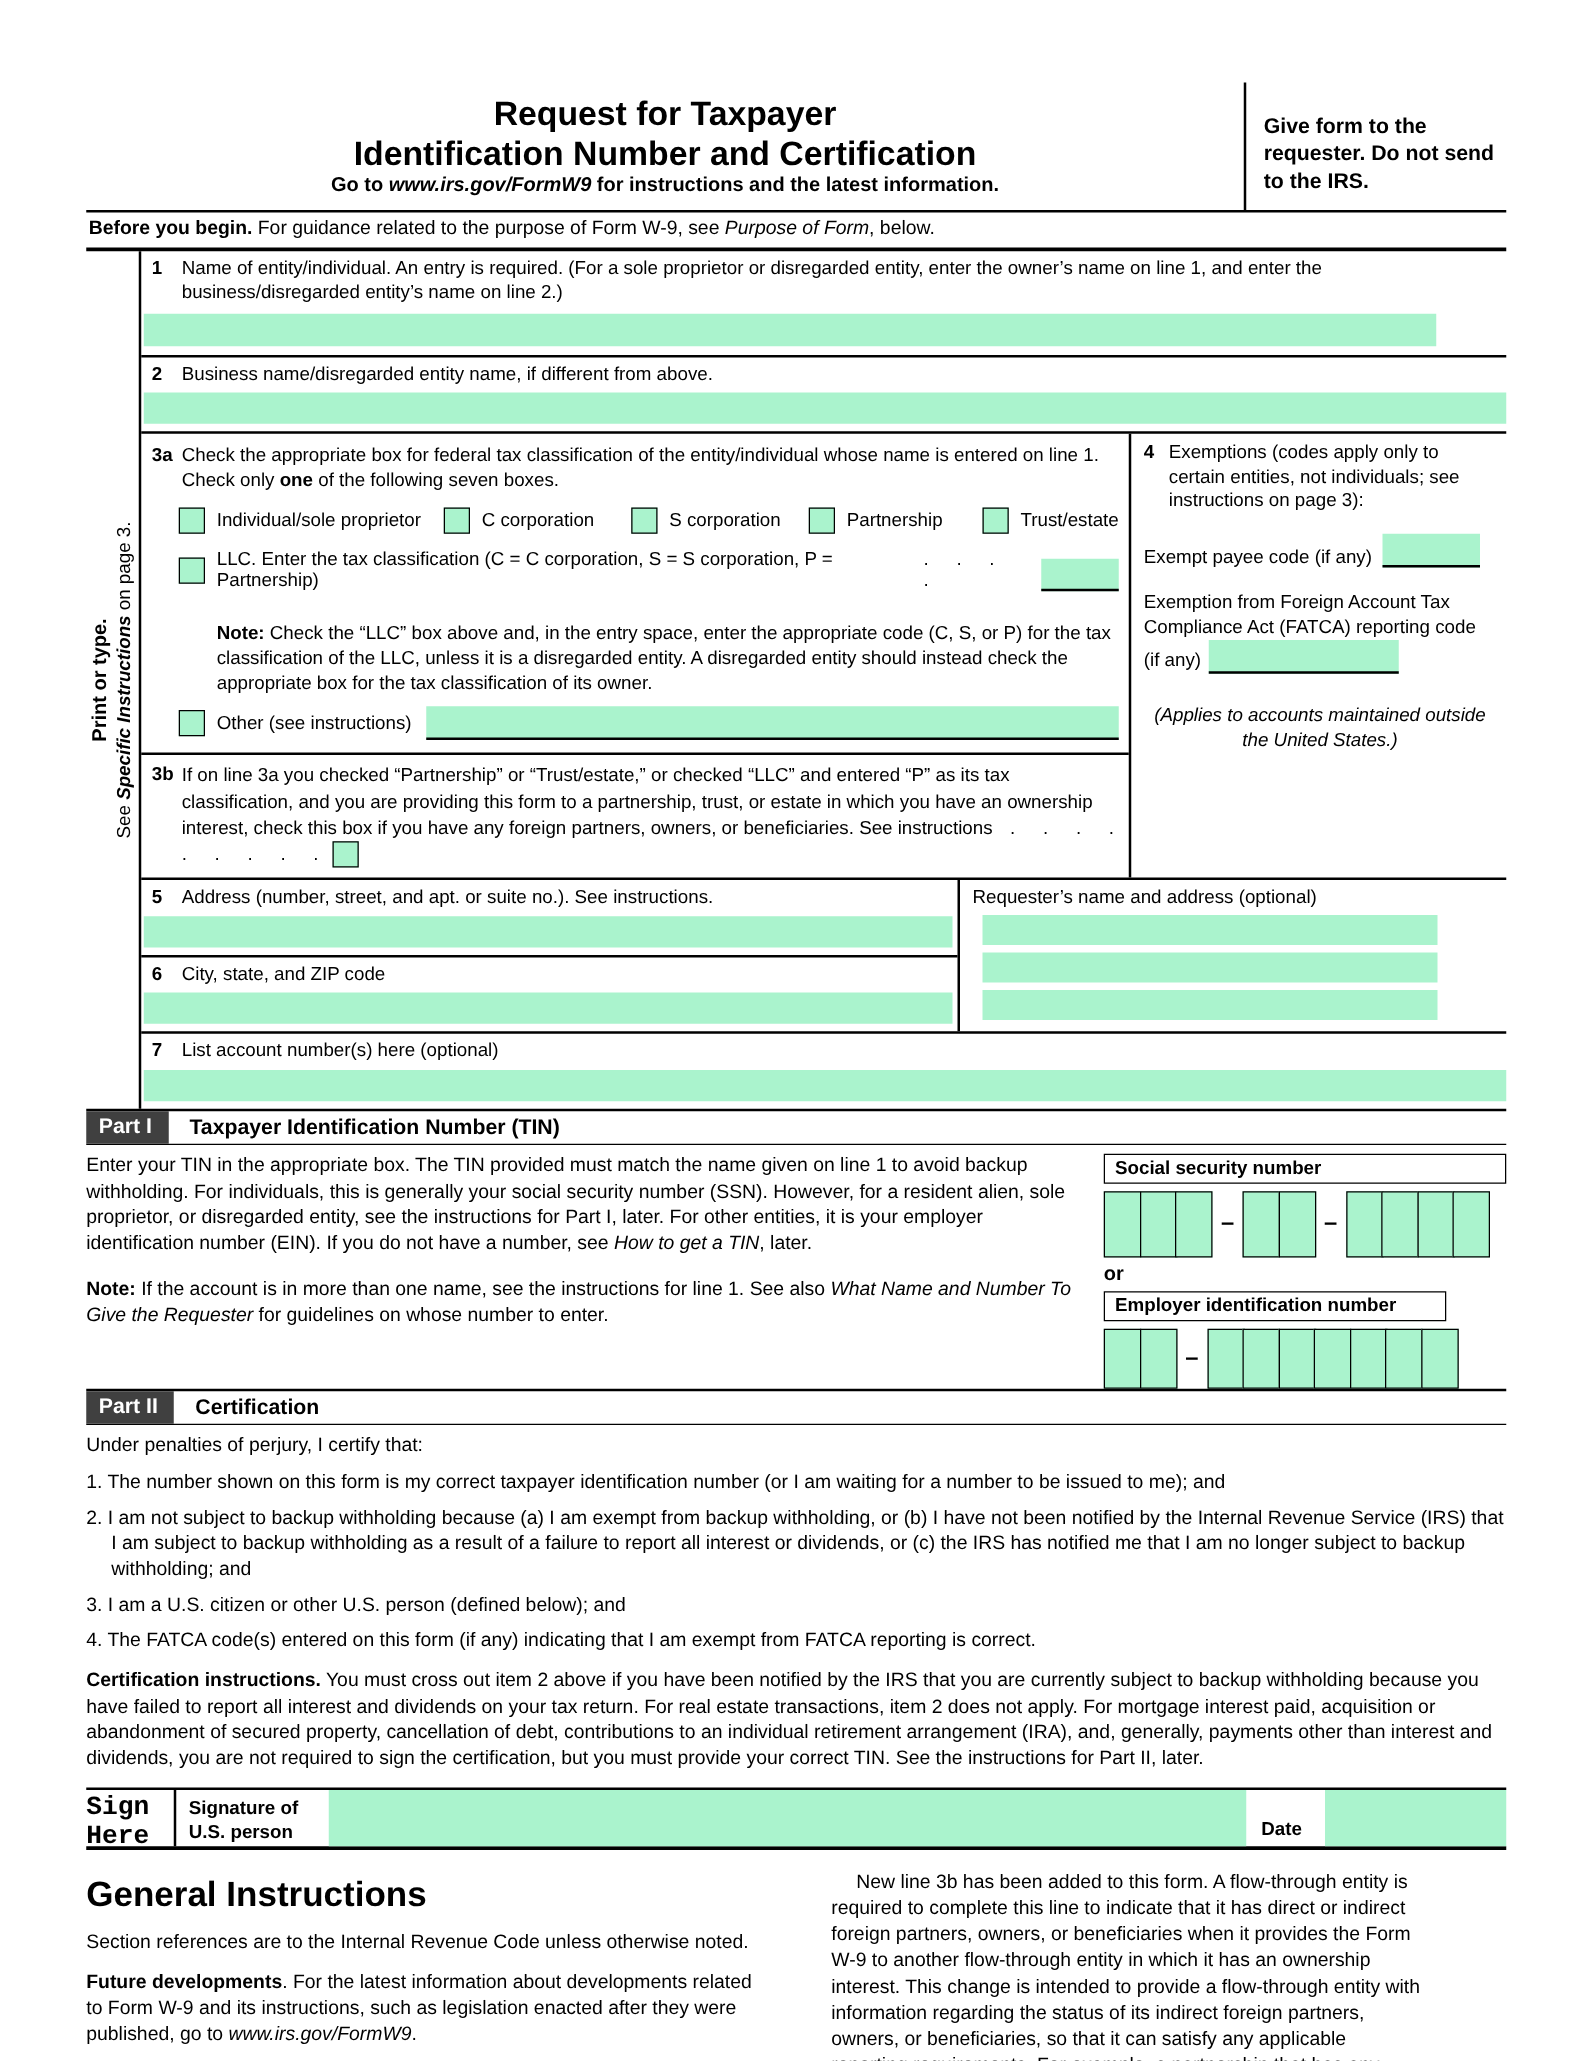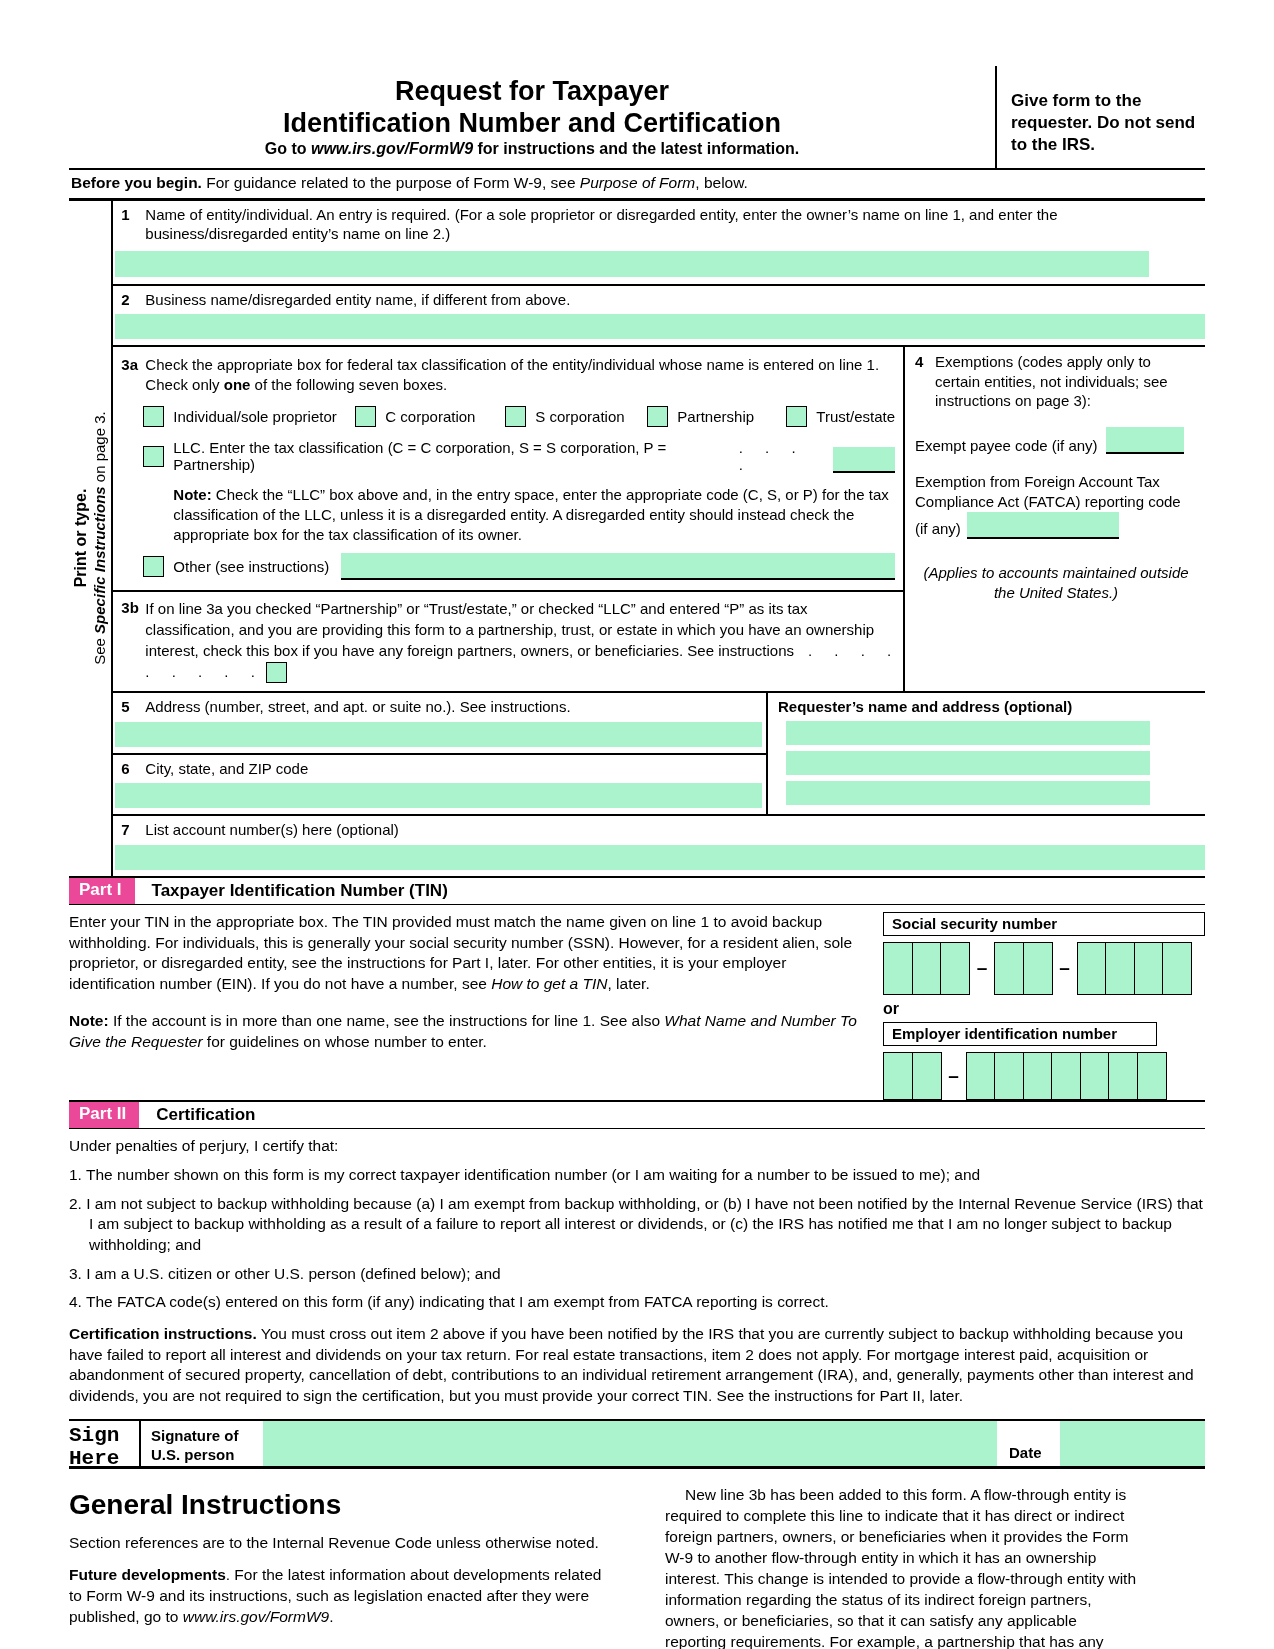--- a/index.html
+++ b/index.html
@@ -62,21 +62,21 @@
   .cbrow { display: flex; align-items: center; margin: 12px 0 12px 22px; font-size: 15px; }
   .cbitem { display: flex; align-items: center; }
   .cbitem .cblabel { margin-left: 9px; }
   .w1 { width: 212px; } .w2 { width: 150px; } .w3 { width: 142px; } .w4 { width: 139px; }
   .cbox { width: 21px; height: 21px; background: var(--green); border: 1.5px solid #000; flex: none; display: inline-block; }
   .llcrow { display: flex; align-items: flex-end; margin: 2px 0 4px 22px; font-size: 15px; }
   .llcrow .cbox { align-self: center; }
   .llcrow .cblabel { margin-left: 9px; }
   .dots { word-spacing: 16px; margin: 0 6px 0 14px; letter-spacing: 1px; }
   .llc-field { width: 62px; height: 26px; background: var(--green); border-bottom: 2px solid #000; margin-left: 8px; flex: none; }
-  .note3a { margin: 12px 6px 4px 52px; font-size: 15px; line-height: 1.32; }
+  .note3a { margin: 24px 6px 4px 52px; font-size: 15px; line-height: 1.32; }
   .otherrow { display: flex; align-items: center; margin: 8px 0 2px 22px; font-size: 15px; }
   .otherrow .cblabel { margin-left: 9px; white-space: nowrap; }
   .other-field { flex: 1; height: 27px; background: var(--green); border-bottom: 2px solid #000; margin-left: 12px; }
   .b3b { padding: 6px 8px 8px 8px; }
   .b3b-text { font-size: 15px; line-height: 1.4; }
   .cbox-inline { vertical-align: middle; margin-left: 4px; }
 
   .r3-right { width: 300px; flex: none; padding: 5px 8px 6px 10px; font-size: 15px; display: flex; flex-direction: column; }
   .sec4-label { display: flex; line-height: 1.3; }
   .sec4-label .num { width: 20px; }
@@ -84,27 +84,27 @@
   .ex-field { width: 78px; height: 27px; background: var(--green); border-bottom: 2px solid #000; margin-left: 8px; flex: none; }
   .fatca { margin-top: 18px; line-height: 1.35; }
   .fatca-field { display: inline-block; width: 152px; height: 27px; background: var(--green); border-bottom: 2px solid #000; vertical-align: bottom; margin-left: 6px; }
   .applies { margin-top: 24px; text-align: center; font-style: italic; line-height: 1.3; padding: 0 4px 6px; }
 
   
   .r56 { display: flex; border-bottom: 2px solid #000; }
   .r56-left { flex: 1; min-width: 0; border-right: 2px solid #000; }
   .l5 { border-bottom: 2px solid #000; }
   .gf56 { height: 25px; margin: 3px 4px 6px 2px; }
-  .r56-right { width: 437px; flex: none; padding: 3px 0 6px 0; font-weight: bold; }
+  .r56-right { width: 437px; flex: none; padding: 3px 0 6px 0; }
   .rq-label { font-size: 15px; padding: 2px 0 0 10px; }
   .rq-bar { height: 24px; background: var(--green); margin: 6px 55px 0 18px; }
 
   
   .part-bar { display: flex; align-items: stretch; border-top: 2.5px solid #000; border-bottom: 1.5px solid #000; }
-  .part-box { background: #ec4899; color: #fff; font-weight: bold; font-size: 17px; padding: 2px 13px 4px 10px; margin-right: 17px; }
+  .part-box { background: #404040; color: #fff; font-weight: bold; font-size: 17px; padding: 2px 13px 4px 10px; margin-right: 17px; }
   .part-title { font-weight: bold; font-size: 17px; align-self: center; padding-top: 1px; }
 
   
   .p1body { display: flex; padding-top: 7px; }
   .p1left { flex: 1; padding-right: 20px; font-size: 15.5px; line-height: 1.35; }
   .p1note { margin-top: 16px; }
   .p1right { width: 322px; flex: none; }
   .tin-label-box { border: 1.5px solid #000; font-weight: bold; font-size: 15px; padding: 2px 8px 3px; }
   .tin-label-box.ein { width: 274px; }
   .cells { display: flex; align-items: center; margin-top: 6px; }

